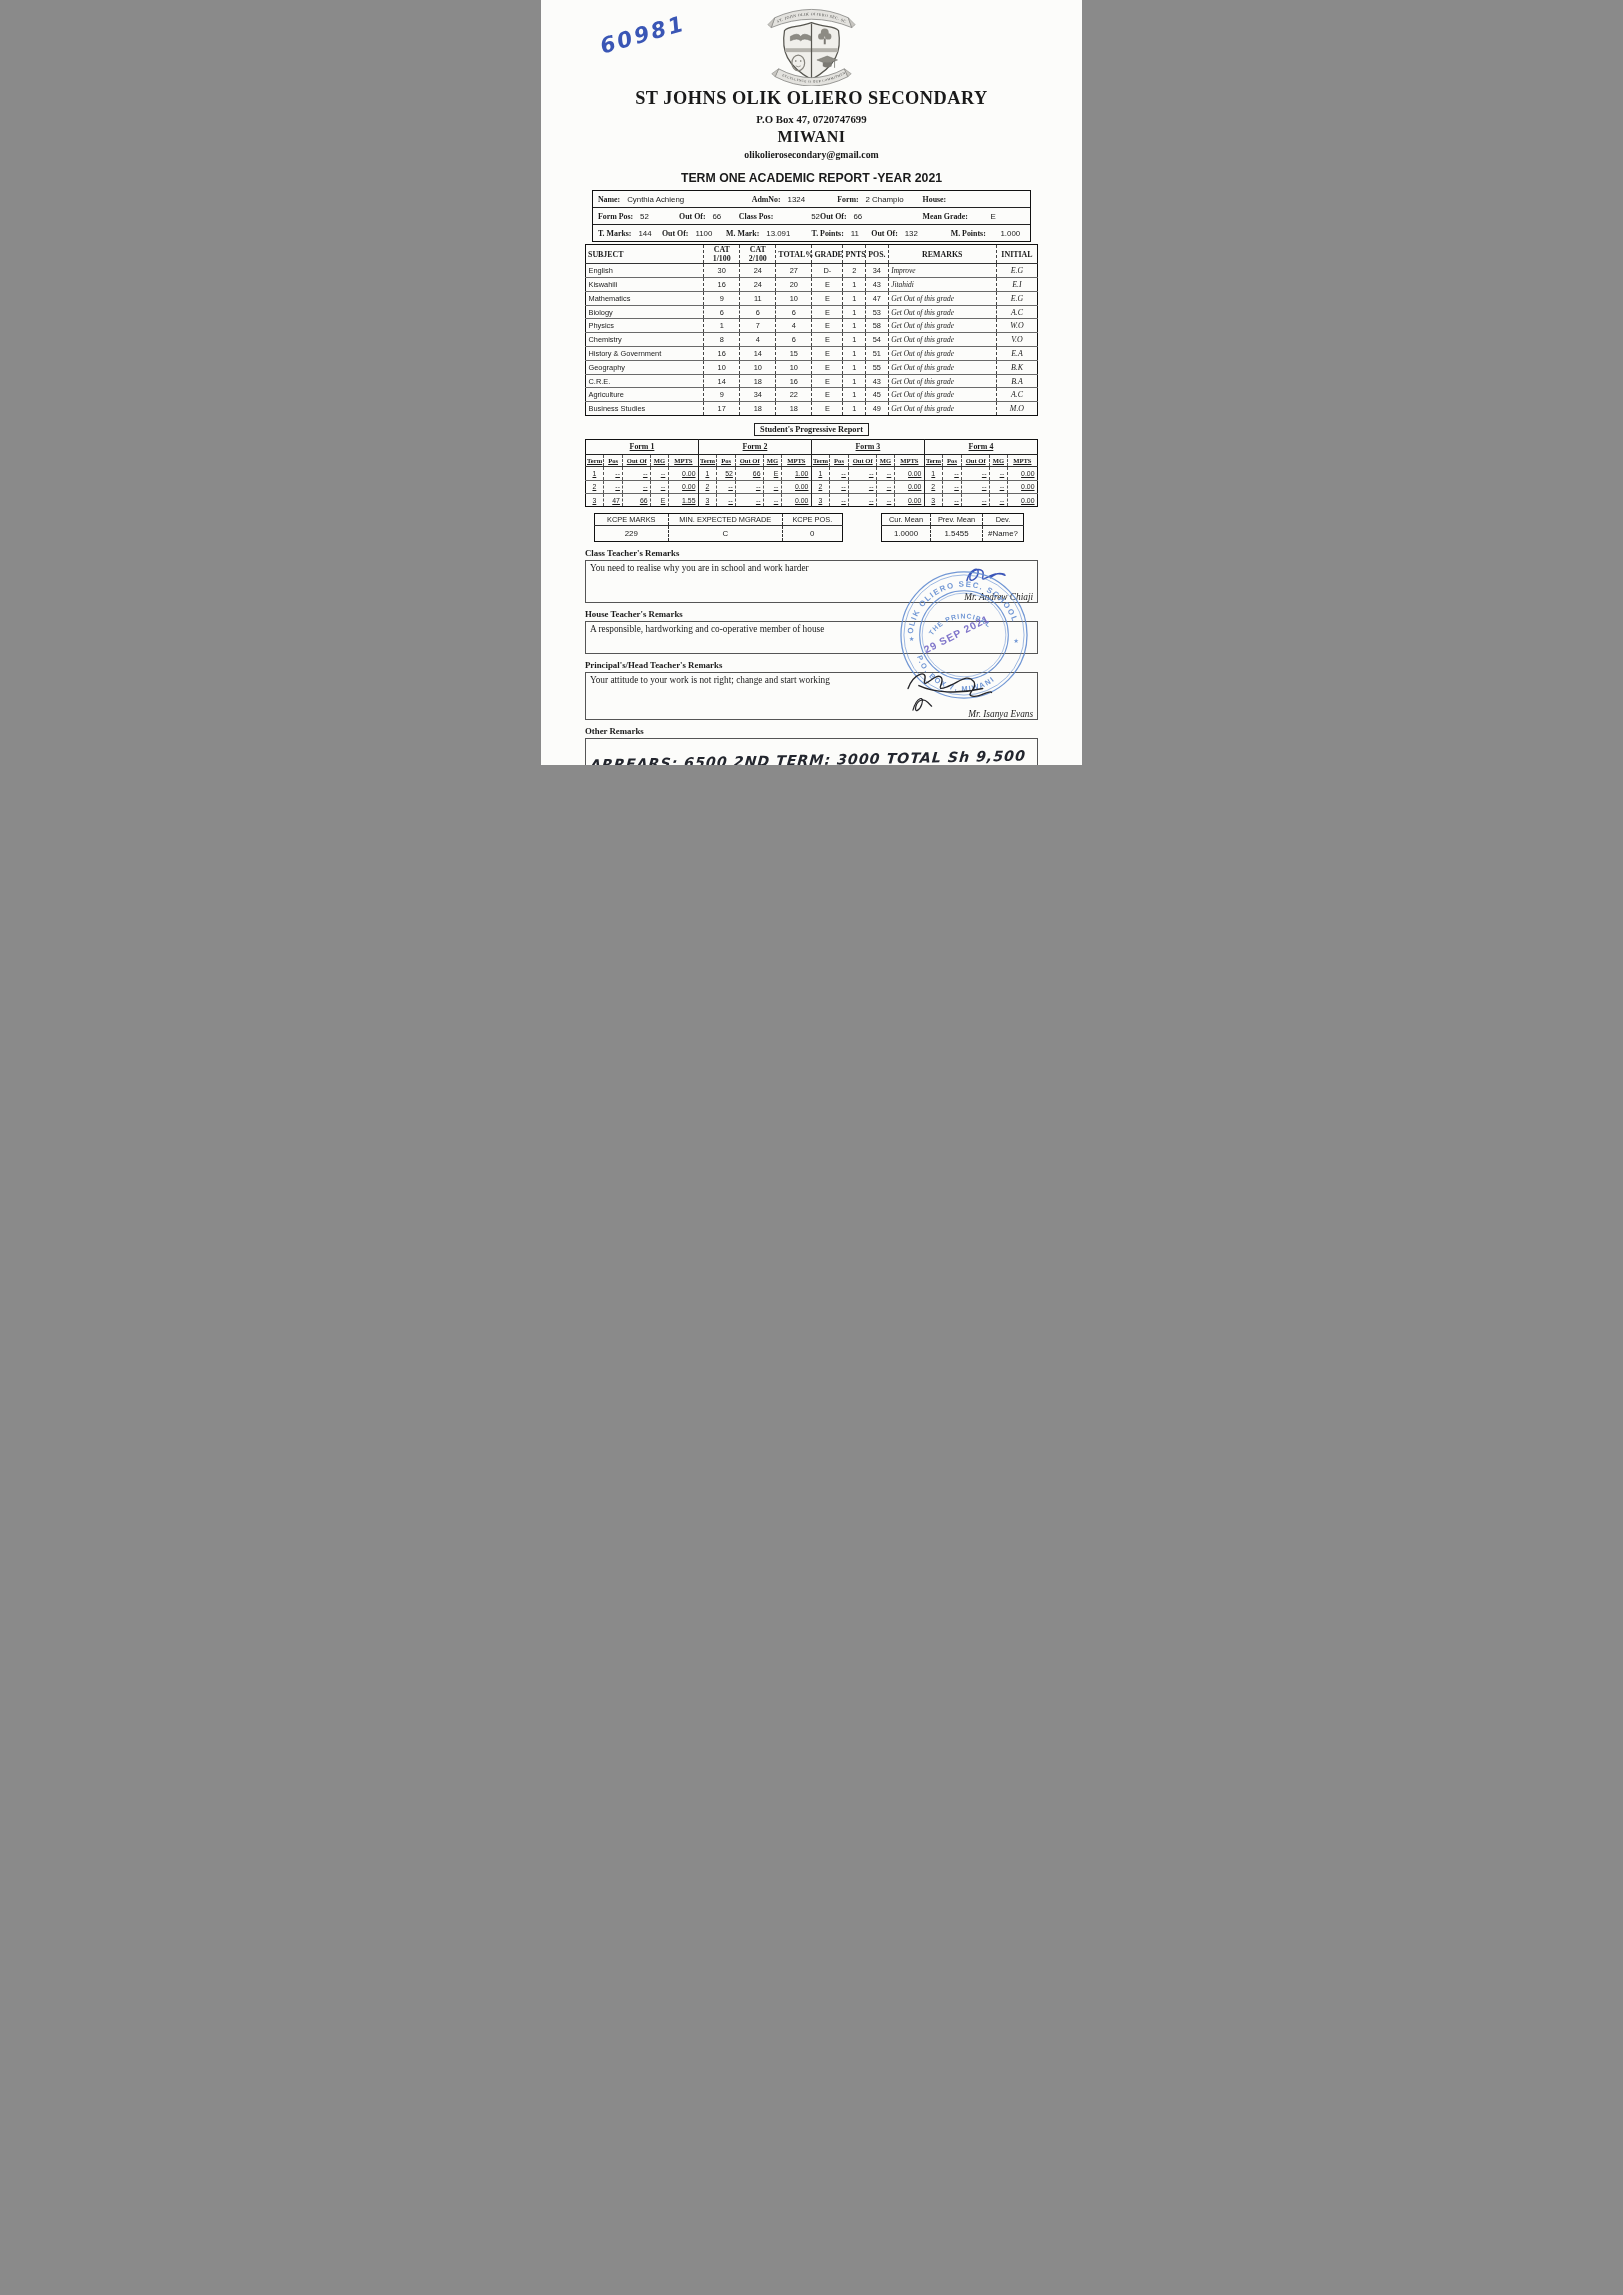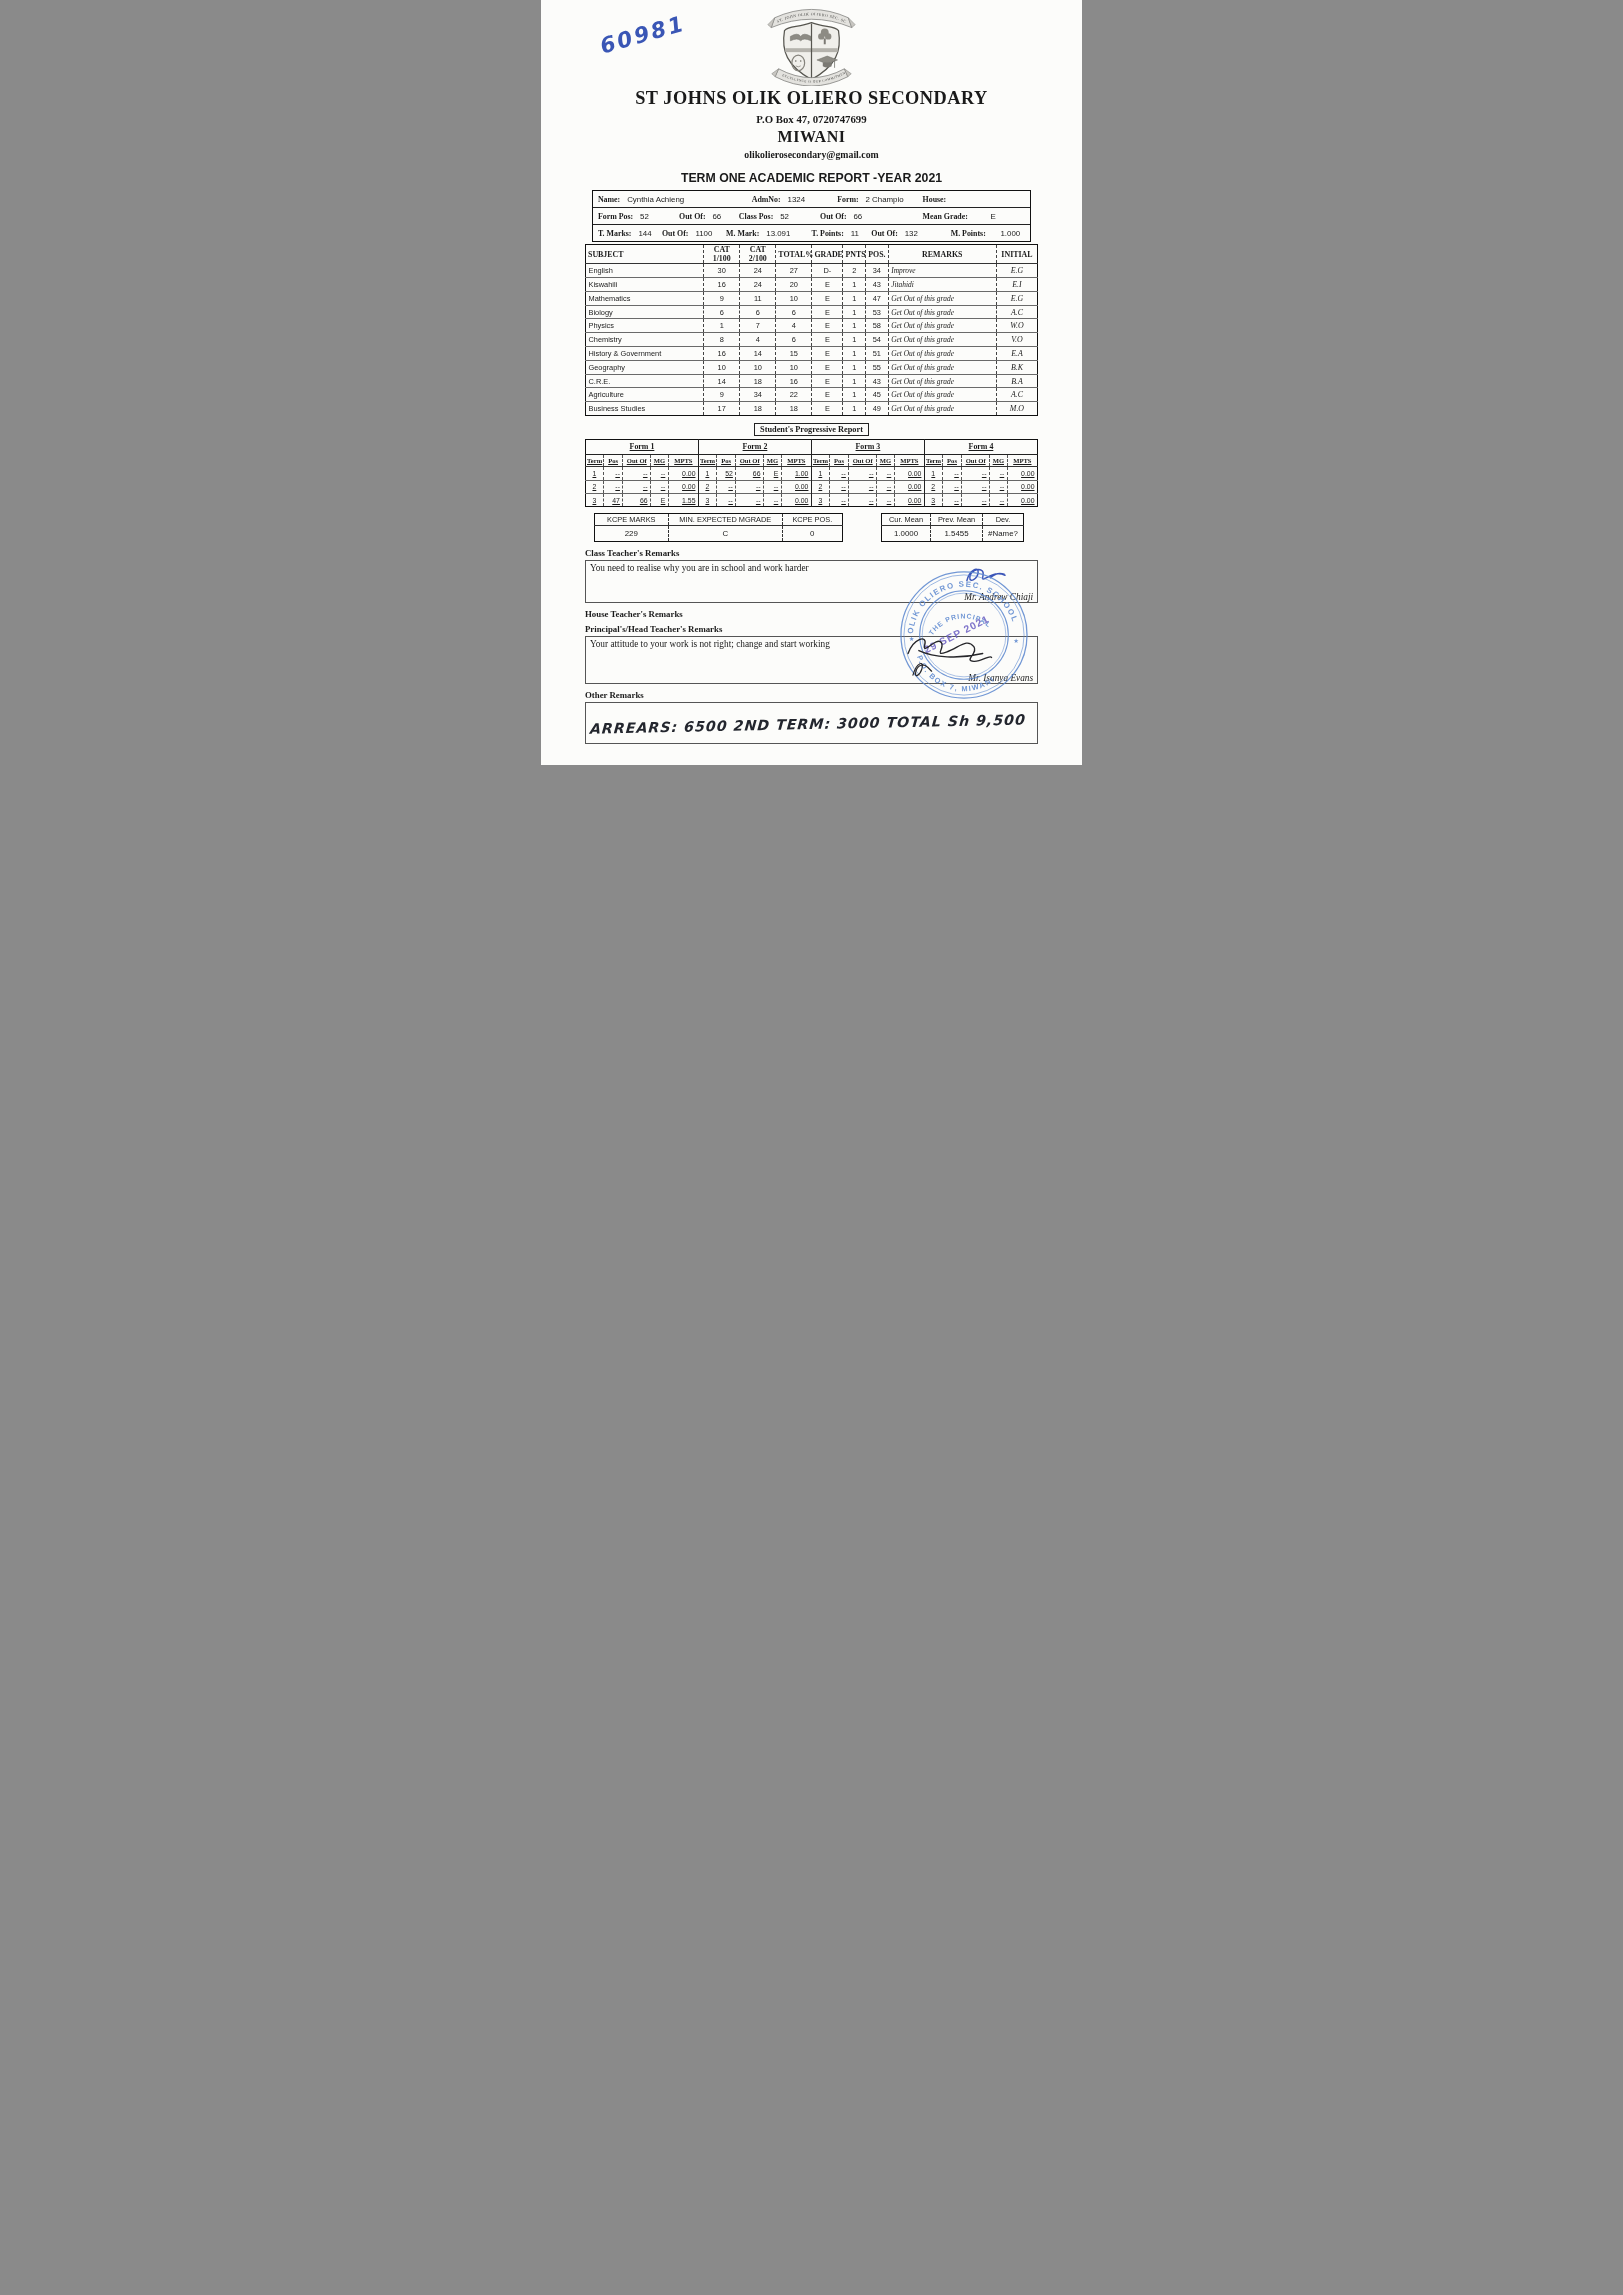--- a/index.html
+++ b/index.html
@@ -19,21 +19,21 @@
   .report-title{font-family:"Liberation Sans",sans-serif;font-weight:bold;font-size:12.3px;
                 text-align:center;margin-top:11.8px;letter-spacing:0px;}
   
   .info-box{width:437px;margin:4.9px auto 0 auto;border:1.5px solid #111;}
   .info-row{display:flex;align-items:center;height:16px;padding:0 4.9px;font-size:7.9px;}
   .info-row + .info-row{border-top:1.5px solid #222;}
   .seg{display:flex;align-items:baseline;}
   .lbl{font-weight:bold;font-family:"Liberation Serif",serif;white-space:nowrap;}
   .val{font-family:"Liberation Sans",sans-serif;margin-left:6.9px;white-space:nowrap;}
   .seg.name{flex-basis:36%;} .seg.adm{flex-basis:20%;} .seg.form{flex-basis:20%;} .seg.house{flex-basis:24%;}
-  .seg.fp{flex-basis:19%;} .seg.fo{flex-basis:14%;} .seg.cp{flex-basis:19%;} .seg.co{flex-basis:15%;}
+  .seg.fp{flex-basis:19%;} .seg.fo{flex-basis:14%;} .seg.cp{flex-basis:19%;justify-content:space-between;} .seg.co{flex-basis:15%;}
   .seg.mg{margin-left:auto;padding-right:29.4px;} .seg.mg .val{margin-left:22.6px;}
   .seg.tm{flex-basis:15%;} .seg.mo{flex-basis:15%;} .seg.mm{flex-basis:20%;} .seg.tp{flex-basis:14%;}
   .seg.po{flex-basis:14%;} .seg.mp{margin-left:auto;padding-right:4.9px;} .seg.mp .val{margin-left:14.7px;}
   
   table{border-collapse:collapse;table-layout:fixed;}
   .subjects{width:453px;margin:2px auto 0 auto;border:1.5px solid #111;}
   .subjects th{font-family:"Liberation Serif",serif;font-weight:bold;font-size:7.9px;
                border-left:0.5px dashed #444;border-bottom:1.5px solid #333;height:16.7px;padding:0 2px;}
   .subjects td{font-family:"Liberation Sans",sans-serif;font-size:7.4px;height:12.8px;
                border-left:0.5px dashed #444;border-top:1px solid #6a6a6a;padding:0 2.5px;text-align:center;}
@@ -543,20 +543,23 @@
       <span>You need to realise why you are in school and work harder</span>
       <svg class="sig-class" width="47" height="24.5" viewBox="0 0 96 50">
         <path d="M10,34 C15,12 34,4 33,17 C32,30 15,40 16,27 C17,15 32,8 40,13 C50,19 34,36 48,29 C62,22 72,16 88,23 M58,28 C66,21 76,17 86,21" fill="none" stroke="#3b55b8" stroke-width="3" stroke-linecap="round"></path>
       </svg>
       <span class="teacher-name">Mr. Andrew Chiaji</span>
     </div>
   </div>
 
   <div class="rem">
     <div class="rem-h">House Teacher's Remarks</div>
+    <div class="rem-box box-house">
+      <span>A responsible, hardworking and co-operative member of house</span>
+    </div>
   </div>
 
   <div class="rem">
     <div class="rem-h">Principal's/Head Teacher's Remarks</div>
     <div class="rem-box box-principal">
       <span>Your attitude to  your work is not right; change and start working</span>
       <svg class="sig-principal" width="106" height="55" viewBox="0 0 215 112">
         <path d="M18,52 C28,22 58,12 52,34 C46,58 76,16 86,30 C93,42 70,58 96,49 C122,40 138,20 152,38 C162,52 130,66 152,68 C168,69 184,54 188,60 M40,46 C70,60 120,64 170,52" fill="none" stroke="#26262a" stroke-width="2.8" stroke-linecap="round"></path>
         <path d="M28,96 C36,68 52,66 46,84 C42,96 30,104 34,88 C38,74 50,72 58,80 L66,88" fill="none" stroke="#26262a" stroke-width="2.4" stroke-linecap="round"></path>
       </svg>

